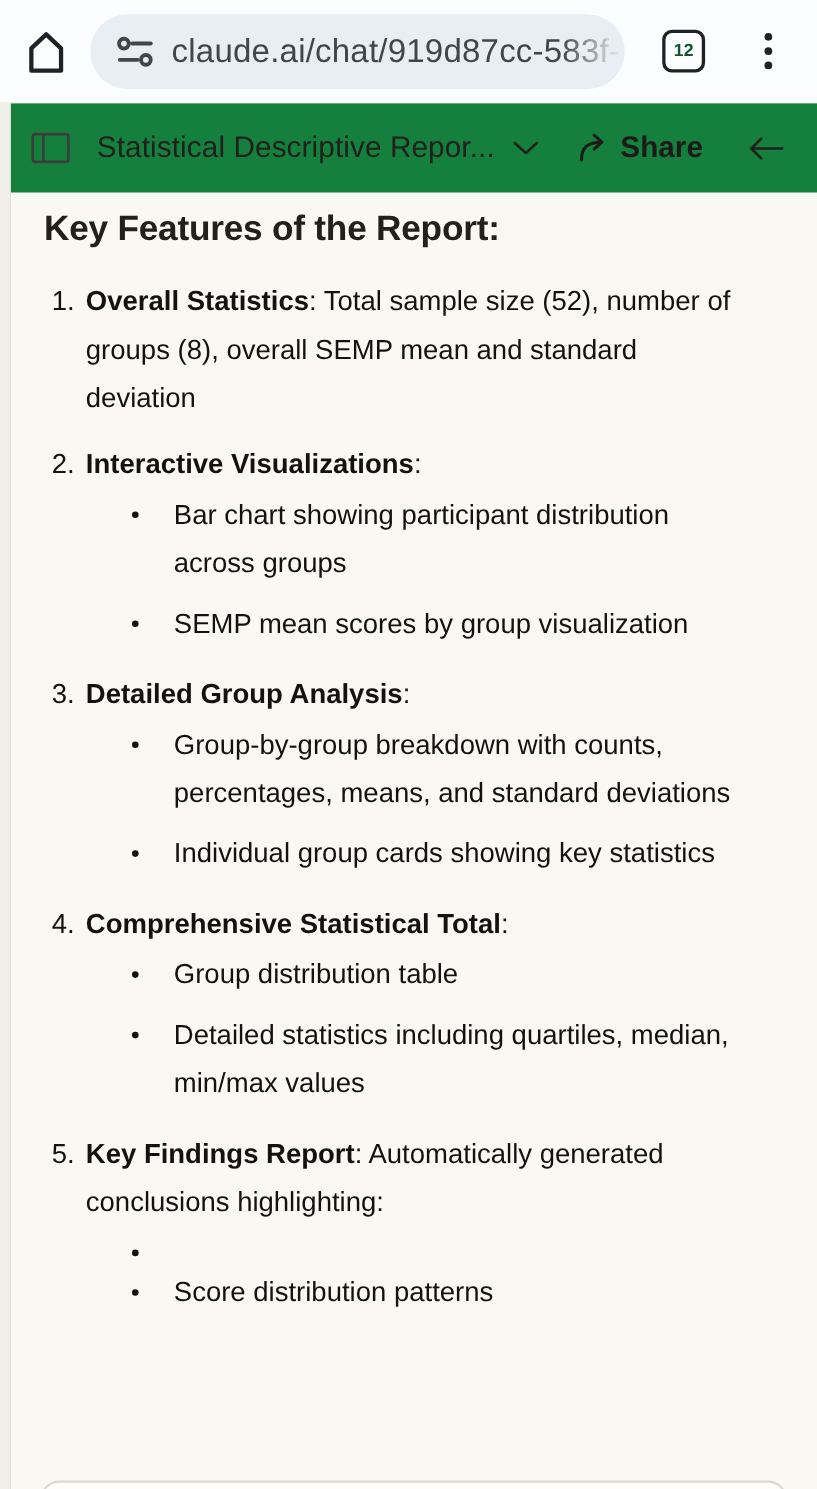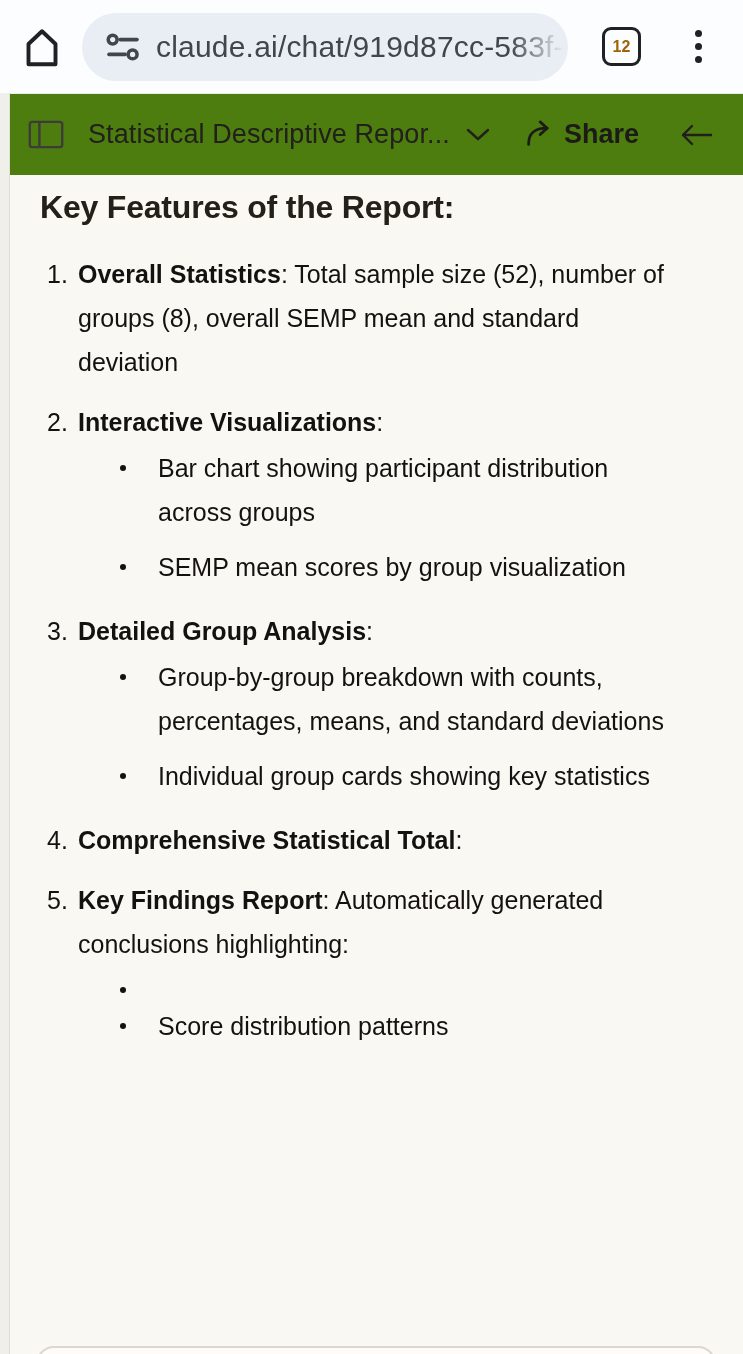--- a/index.html
+++ b/index.html
@@ -23,36 +23,36 @@
   .tune-icon{margin-left:24px;flex:0 0 auto;display:flex;}
   .url-text{
     margin-left:16px;font-size:30px;color:#41464c;letter-spacing:.2px;
     white-space:nowrap;overflow:hidden;flex:1;
     -webkit-mask-image:linear-gradient(90deg,#000 86%,transparent 99%);
     mask-image:linear-gradient(90deg,#000 86%,transparent 99%);
   }
   .tab-counter{
     margin-left:34px;width:33px;height:33px;border:3px solid #1f2125;border-radius:9px;
     display:flex;align-items:center;justify-content:center;
-    font-size:16px;font-weight:700;color:#a16207;
+    font-size:16px;font-weight:700;color:#14532d;
   }
   .kebab{margin-left:48px;display:flex;flex-direction:column;gap:6px;padding:6px;}
   .kebab span{width:7px;height:7px;border-radius:50%;background:#1f2125;display:block;}
   
   .app-header{
     position:absolute;top:94px;left:0;width:743px;height:81px;
-    background:#4d7c0f;display:flex;align-items:center;
+    background:#15803d;display:flex;align-items:center;
   }
   .panel-btn{margin-left:28px;display:flex;align-items:center;}
   .chat-title{
     margin-left:24px;font-size:27px;font-weight:500;color:#21201c;
     letter-spacing:.1px;white-space:nowrap;
   }
   .title-chevron{margin-left:16px;display:flex;align-items:center;}
-  .share-btn{margin-left:auto;display:flex;align-items:flex-start;}
+  .share-btn{margin-left:auto;display:flex;align-items:flex-end;}
   .share-label{margin-left:10px;font-size:27px;font-weight:700;color:#1c1b17;}
   .back-btn{margin-left:40px;margin-right:30px;display:flex;align-items:center;}
   
   .left-strip{
     position:absolute;top:93px;left:0;width:9px;height:1261px;
     background:#f1efe9;border-right:1px solid #e2dfd7;
   }
   
   .content{
     position:absolute;top:175px;left:10px;width:700px;
@@ -190,20 +190,30 @@
               <span class="btext">Individual group cards showing key statistics</span>
             </div>
         </div>
       </div>
     </div>
 
     <div class="item">
       <span class="marker">4.</span>
       <div class="item-body">
         <span class="term">Comprehensive Statistical Total</span><span>:</span>
+        <div class="bullets">
+          <div class="bullet">
+              <span class="bdot"></span>
+              <span class="btext">Group distribution table</span>
+            </div>
+          <div class="bullet">
+              <span class="bdot"></span>
+              <span class="btext">Detailed statistics including quartiles, median, min/max values</span>
+            </div>
+        </div>
       </div>
     </div>
 
     <div class="item">
       <span class="marker">5.</span>
       <div class="item-body">
         <span class="term">Key Findings Report</span><span>: Automatically generated conclusions highlighting:</span>
         <div class="bullets">
           <div class="bullet">
               <span class="bdot"></span>

